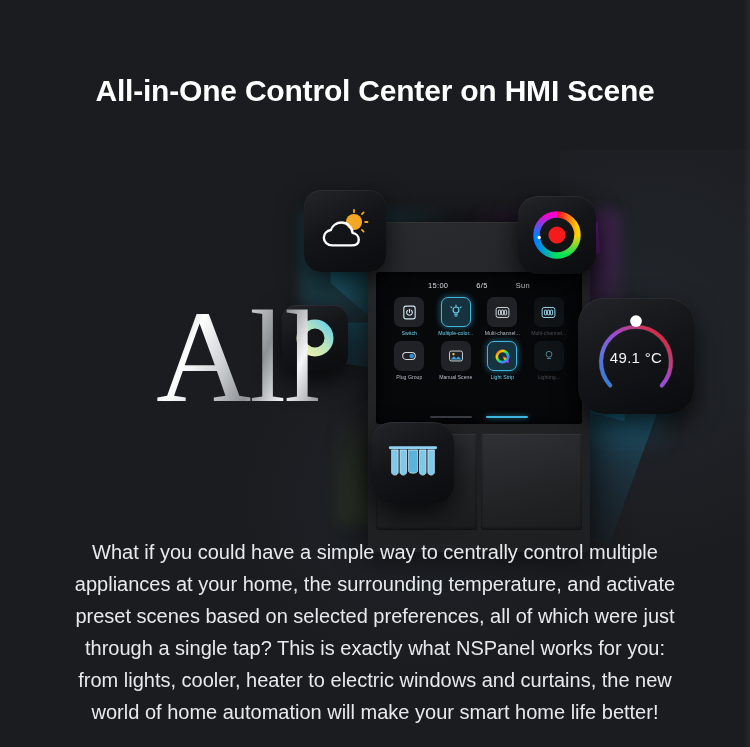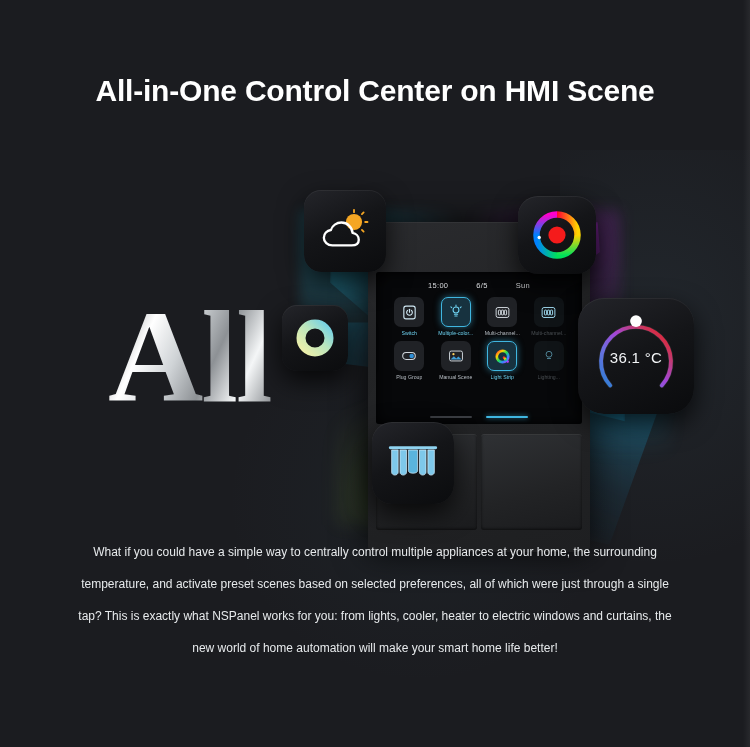--- a/index.html
+++ b/index.html
@@ -125,32 +125,32 @@
   .fi-thermo{ left:578px; top:148px; width:116px; height:116px; border-radius:26px;
     background:linear-gradient(155deg,#232429 0%, #141518 48%, #0a0b0d 100%); }
   .fi-curtain{left:372px; top:272px; width:82px; height:82px; border-radius:20px; }
 
   .thermo-val{ position:absolute; left:0; top:50%; width:100%; transform:translateY(-42%);
     text-align:center; color:#f2f4f6; font-size:15px; letter-spacing:.3px; }
 
   
   .word{ position:absolute; left:108px; top:296px; }
   .word .all{
-    font-size:132px; font-weight:bold; line-height:.92; letter-spacing:-2px;
+    font-size:132px; font-weight:normal; line-height:.92; letter-spacing:-2px;
     font-family:"Liberation Serif", serif;
     background:linear-gradient(115deg,#6e7276 0%, #ffffff 26%, #cfd3d6 44%, #8d9195 62%, #f4f6f7 80%, #7e8286 100%);
-    -webkit-background-clip:text; background-clip:text; color:transparent;
+    -webkit-background-clip:text; background-clip:text; color:transparent;margin-left:48px;
     -webkit-text-fill-color:transparent;
   }
   .word .inone{ margin-top:2px; text-align:right; padding-right:4px;
     color:#ffffff; font-size:20px; font-weight:bold; letter-spacing:.2px; }
 
   
   .para{ position:absolute; left:70px; top:536px; width:610px; text-align:center;
-    color:#e7eaec; font-size:12px; line-height:32px; }
+    color:#e7eaec; font-size:20px; line-height:32px; }
 </style>
 </head>
 <body>
 
 <div class="amb1"></div>
 <div class="amb2"></div>
 <div class="edgeR"></div>
 
 <div class="title">All-in-One Control Center on HMI Scene</div>
 
@@ -350,21 +350,21 @@
           <stop offset="32%" stop-color="#6b6fe0"></stop>
           <stop offset="55%" stop-color="#a246d8"></stop>
           <stop offset="78%" stop-color="#c43a6e"></stop>
           <stop offset="100%" stop-color="#e81f1f"></stop>
         </linearGradient>
       </defs>
       <path d="M22 82A38 38 0 1 1 78 82" fill="none" stroke="#2a2b30" stroke-width="5.5" stroke-linecap="round"></path>
       <path d="M22 82A38 38 0 1 1 78 82" fill="none" stroke="url(#tg)" stroke-width="4.2" stroke-linecap="round"></path>
       <circle cx="50" cy="12" r="6.4" fill="#ffffff"></circle>
     </svg>
-    <div class="thermo-val">36.1 °C</div>
+    <div class="thermo-val">49.1 °C</div>
   </div>
 
   <div class="fi fi-curtain">
     <svg width="52" height="40" viewBox="0 0 56 42">
       <rect x="2" y="3" width="52" height="3.2" rx="1.6" fill="#8fd3f0"></rect>
       <g fill="#7ec8ea" stroke="#cfeaf8" stroke-width="0.8">
         <path d="M5 7h7v24c0 2-2 3-3.5 3S5 33 5 31z"></path>
         <path d="M14 7h7v24c0 2-2 3-3.5 3S14 33 14 31z"></path>
         <path d="M35 7h7v24c0 2-2 3-3.5 3S35 33 35 31z"></path>
         <path d="M44 7h7v24c0 2-2 3-3.5 3S44 33 44 31z"></path>

